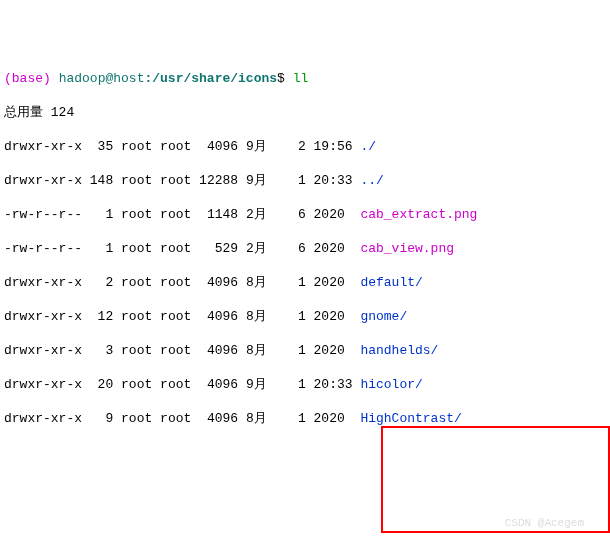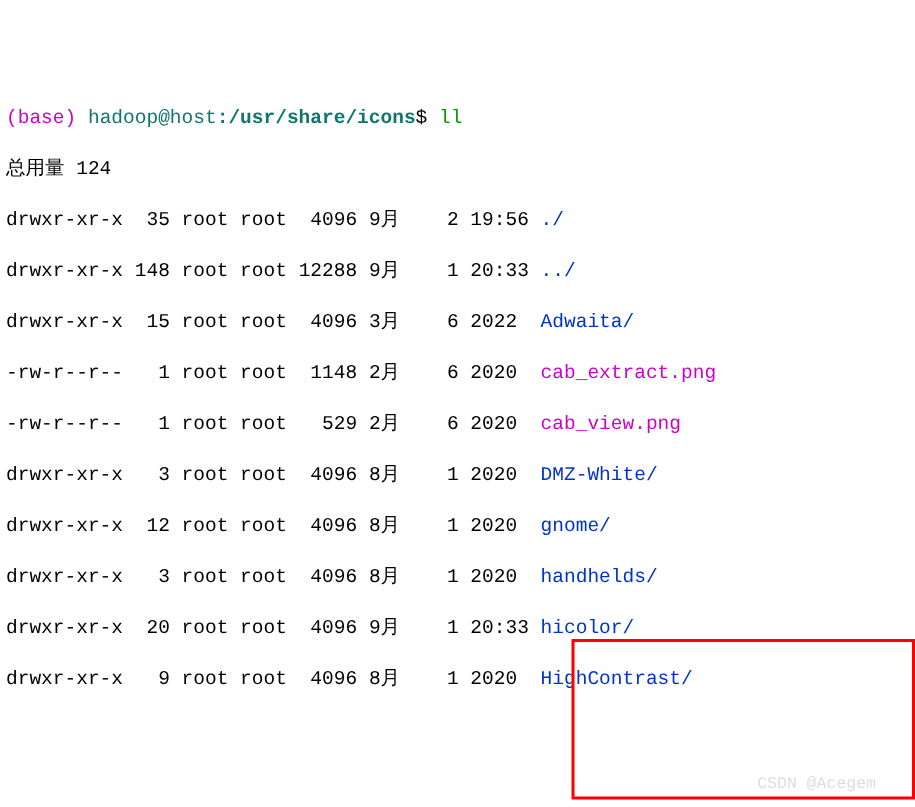--- a/index.html
+++ b/index.html
@@ -17,24 +17,23 @@
 .wm{position:absolute;right:26px;bottom:6px;color:#ddd;font-size:11px;z-index:5}
 </style>
 </head>
 <body>
 
 
 <div class="term"><span class="row"><span class="env">(base)</span> <span class="user">hadoop@host</span><span class="path">:/usr/share/icons</span><span class="plain">$</span> <span class="cmd">ll</span></span>
 <span class="row">总用量 124</span>
 <div id="listing" style="position:relative"><span class="row"><span class="perm">drwxr-xr-x</span><span class="plain">  35</span> <span class="plain">root</span> <span class="plain">root</span><span class="size">  4096</span> <span class="date">9月 </span><span class="date">   2</span> <span class="date">19:56</span> <span class="dir">./</span></span>
 <span class="row"><span class="perm">drwxr-xr-x</span><span class="plain"> 148</span> <span class="plain">root</span> <span class="plain">root</span><span class="size"> 12288</span> <span class="date">9月 </span><span class="date">   1</span> <span class="date">20:33</span> <span class="dir">../</span></span>
-<span class="row"><span class="perm">drwxr-xr-x</span><span class="plain">  15</span> <span class="plain">root</span> <span class="plain">root</span><span class="size">  4096</span> <span class="date">3月 </span><span class="date">   6</span> <span class="date">2022 </span> <span class="dir">Adwaita/</span></span>
 <span class="row"><span class="perm">-rw-r--r--</span><span class="plain">   1</span> <span class="plain">root</span> <span class="plain">root</span><span class="size">  1148</span> <span class="date">2月 </span><span class="date">   6</span> <span class="date">2020 </span> <span class="file">cab_extract.png</span></span>
 <span class="row"><span class="perm">-rw-r--r--</span><span class="plain">   1</span> <span class="plain">root</span> <span class="plain">root</span><span class="size">   529</span> <span class="date">2月 </span><span class="date">   6</span> <span class="date">2020 </span> <span class="file">cab_view.png</span></span>
-<span class="row"><span class="perm">drwxr-xr-x</span><span class="plain">   3</span> <span class="plain">root</span> <span class="plain">root</span><span class="size">  4096</span> <span class="date">8月 </span><span class="date">   1</span> <span class="date">2020 </span> <span class="dir">DMZ-White/</span></span>
+<span class="row"><span class="perm">drwxr-xr-x</span><span class="plain">   2</span> <span class="plain">root</span> <span class="plain">root</span><span class="size">  4096</span> <span class="date">8月 </span><span class="date">   1</span> <span class="date">2020 </span> <span class="dir">default/</span></span>
 <span class="row"><span class="perm">drwxr-xr-x</span><span class="plain">  12</span> <span class="plain">root</span> <span class="plain">root</span><span class="size">  4096</span> <span class="date">8月 </span><span class="date">   1</span> <span class="date">2020 </span> <span class="dir">gnome/</span></span>
 <span class="row"><span class="perm">drwxr-xr-x</span><span class="plain">   3</span> <span class="plain">root</span> <span class="plain">root</span><span class="size">  4096</span> <span class="date">8月 </span><span class="date">   1</span> <span class="date">2020 </span> <span class="dir">handhelds/</span></span>
 <span class="row"><span class="perm">drwxr-xr-x</span><span class="plain">  20</span> <span class="plain">root</span> <span class="plain">root</span><span class="size">  4096</span> <span class="date">9月 </span><span class="date">   1</span> <span class="date">20:33</span> <span class="dir">hicolor/</span></span>
 <span class="row"><span class="perm">drwxr-xr-x</span><span class="plain">   9</span> <span class="plain">root</span> <span class="plain">root</span><span class="size">  4096</span> <span class="date">8月 </span><span class="date">   1</span> <span class="date">2020 </span> <span class="dir">HighContrast/</span></span>
 
 
 
 
 
 

